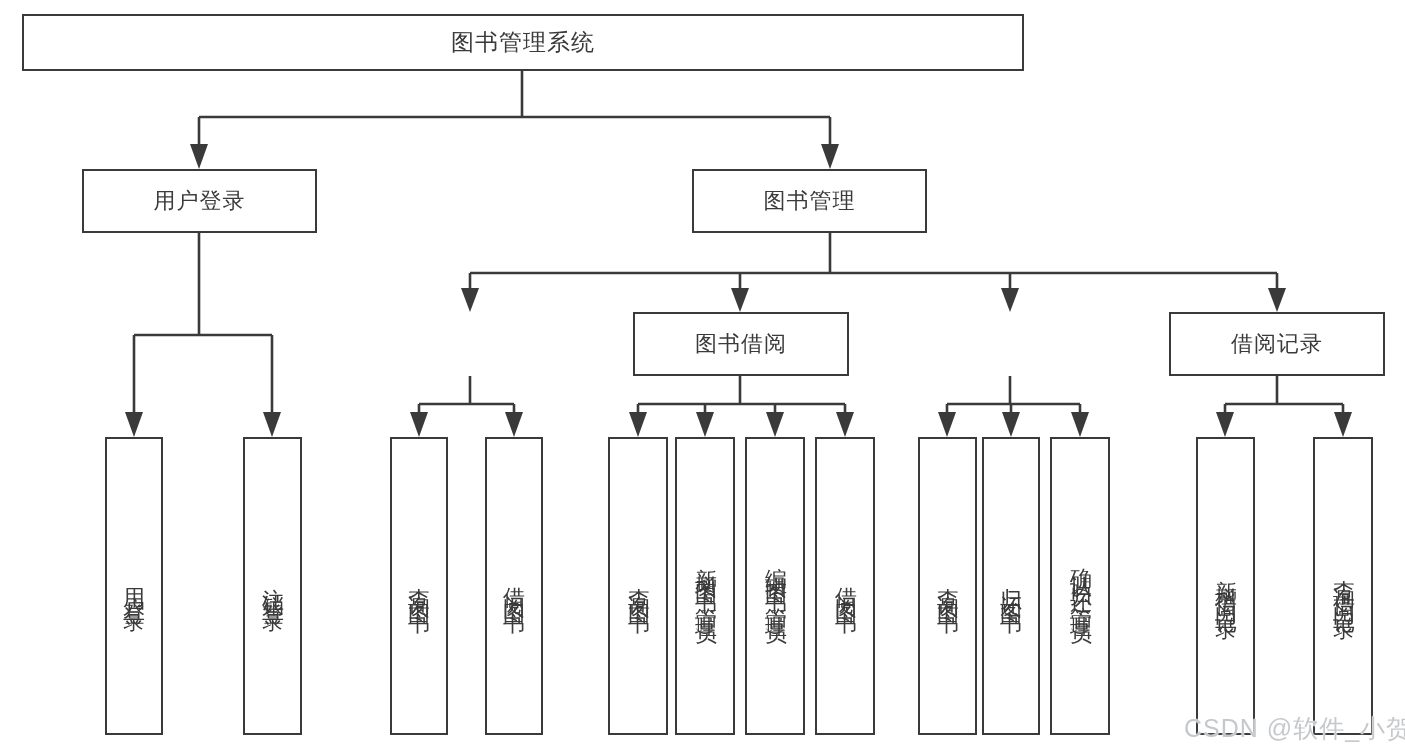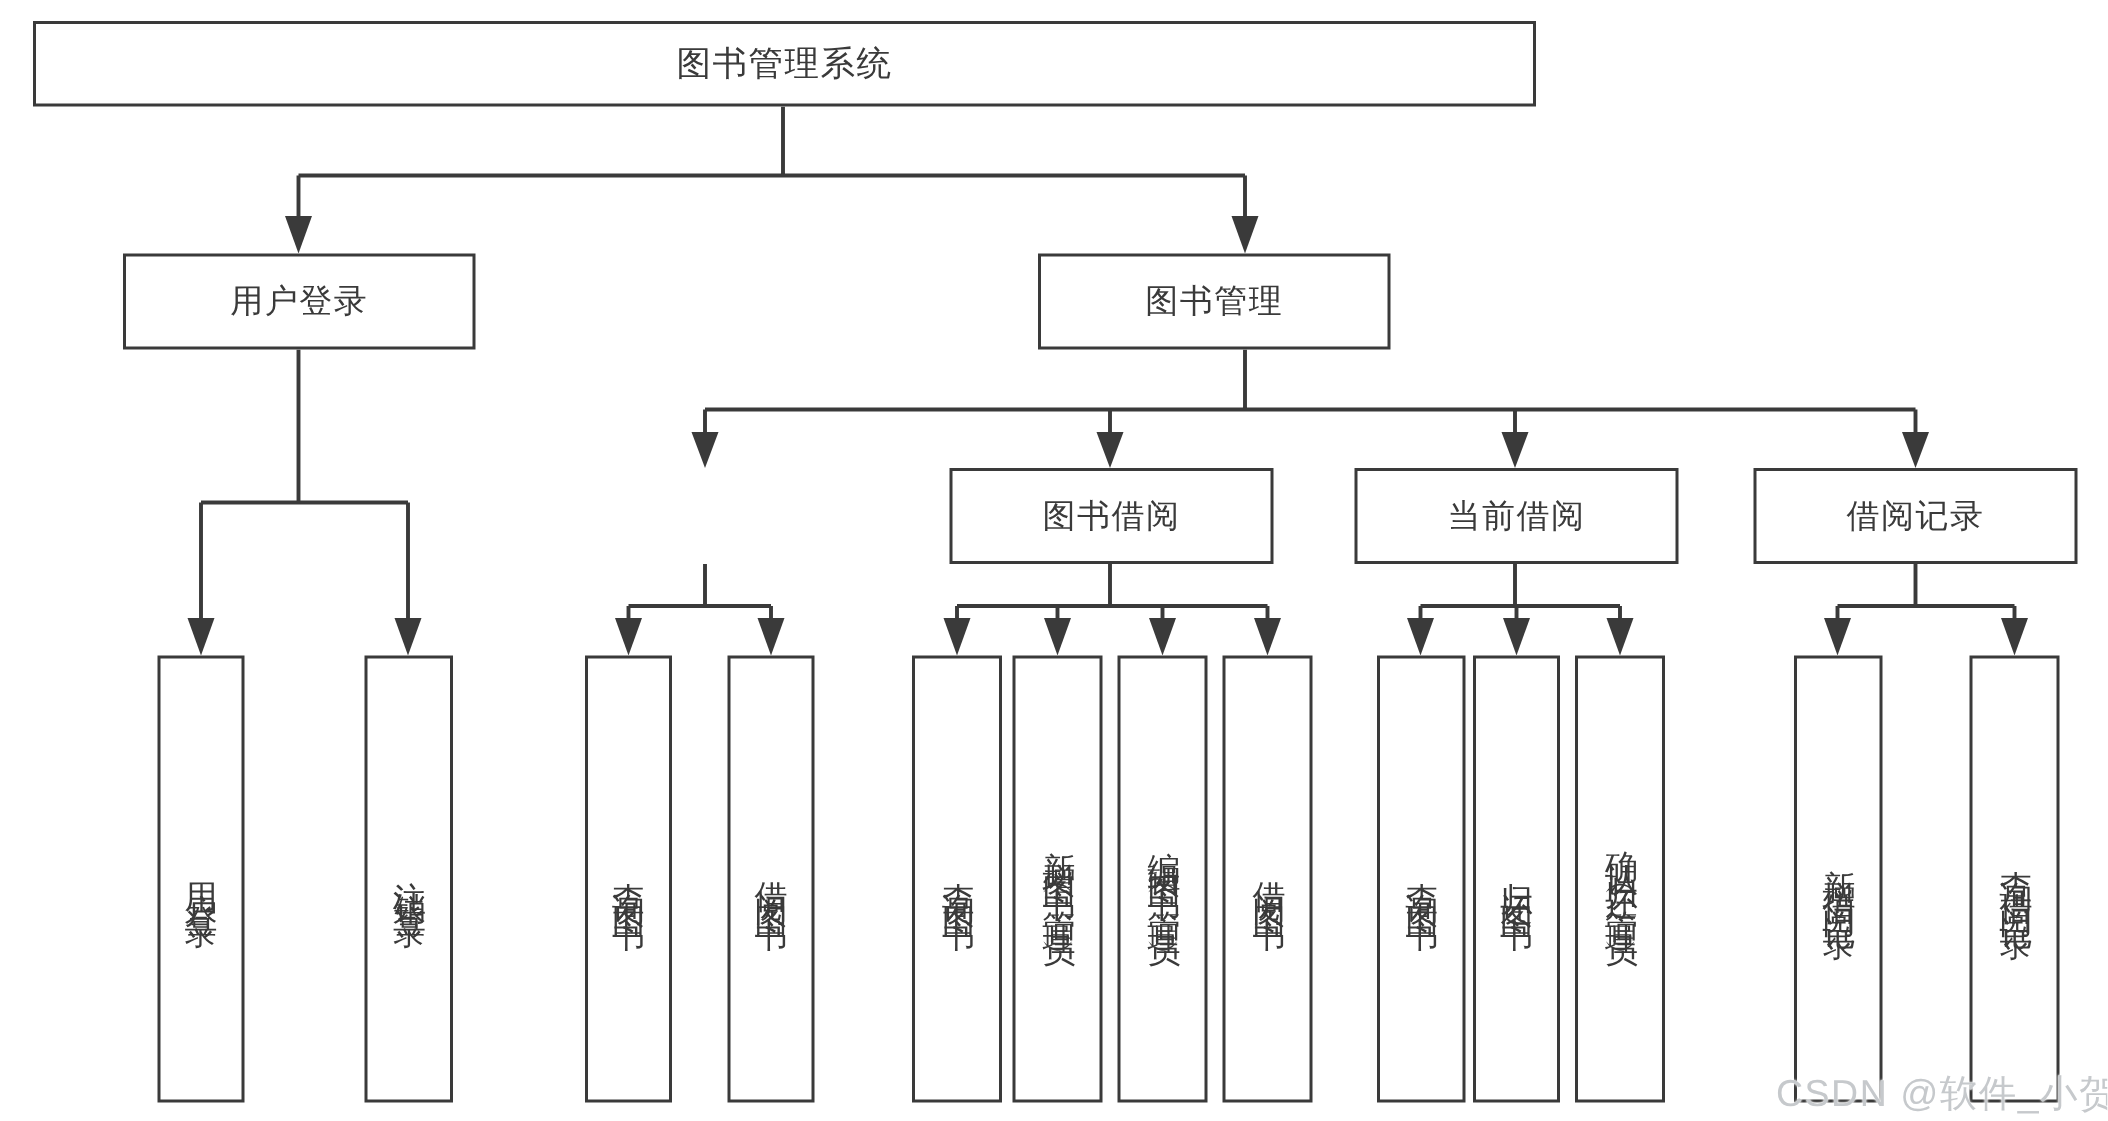--- a/index.html
+++ b/index.html
@@ -107,21 +107,20 @@
       <polygon points="1334,412 1352,412 1343,437"></polygon>
     </g>
   </svg>
 
   <div class="box hbox root-box">图书管理系统</div>
 
   <div class="box hbox l2-box" style="left:82px;">用户登录</div>
   <div class="box hbox l2-box" style="left:692px;">图书管理</div>
 
   <div class="box hbox l3-box" style="left:633px;">图书借阅</div>
-  <div class="box hbox l3-box" style="left:903px;">当前借阅</div>
   <div class="box hbox l3-box" style="left:1169px;">借阅记录</div>
 
   <div class="box leaf-box" style="left:105px;width:58px;">用户登录</div>
   <div class="box leaf-box" style="left:243px;width:59px;">注销登录</div>
 
   <div class="box leaf-box" style="left:390px;width:58px;">查询图书</div>
   <div class="box leaf-box" style="left:485px;width:58px;">借阅图书</div>
 
   <div class="box leaf-box" style="left:608px;width:60px;">查询图书</div>
   <div class="box leaf-box" style="left:675px;width:60px;">新增图书（管理员）</div>

